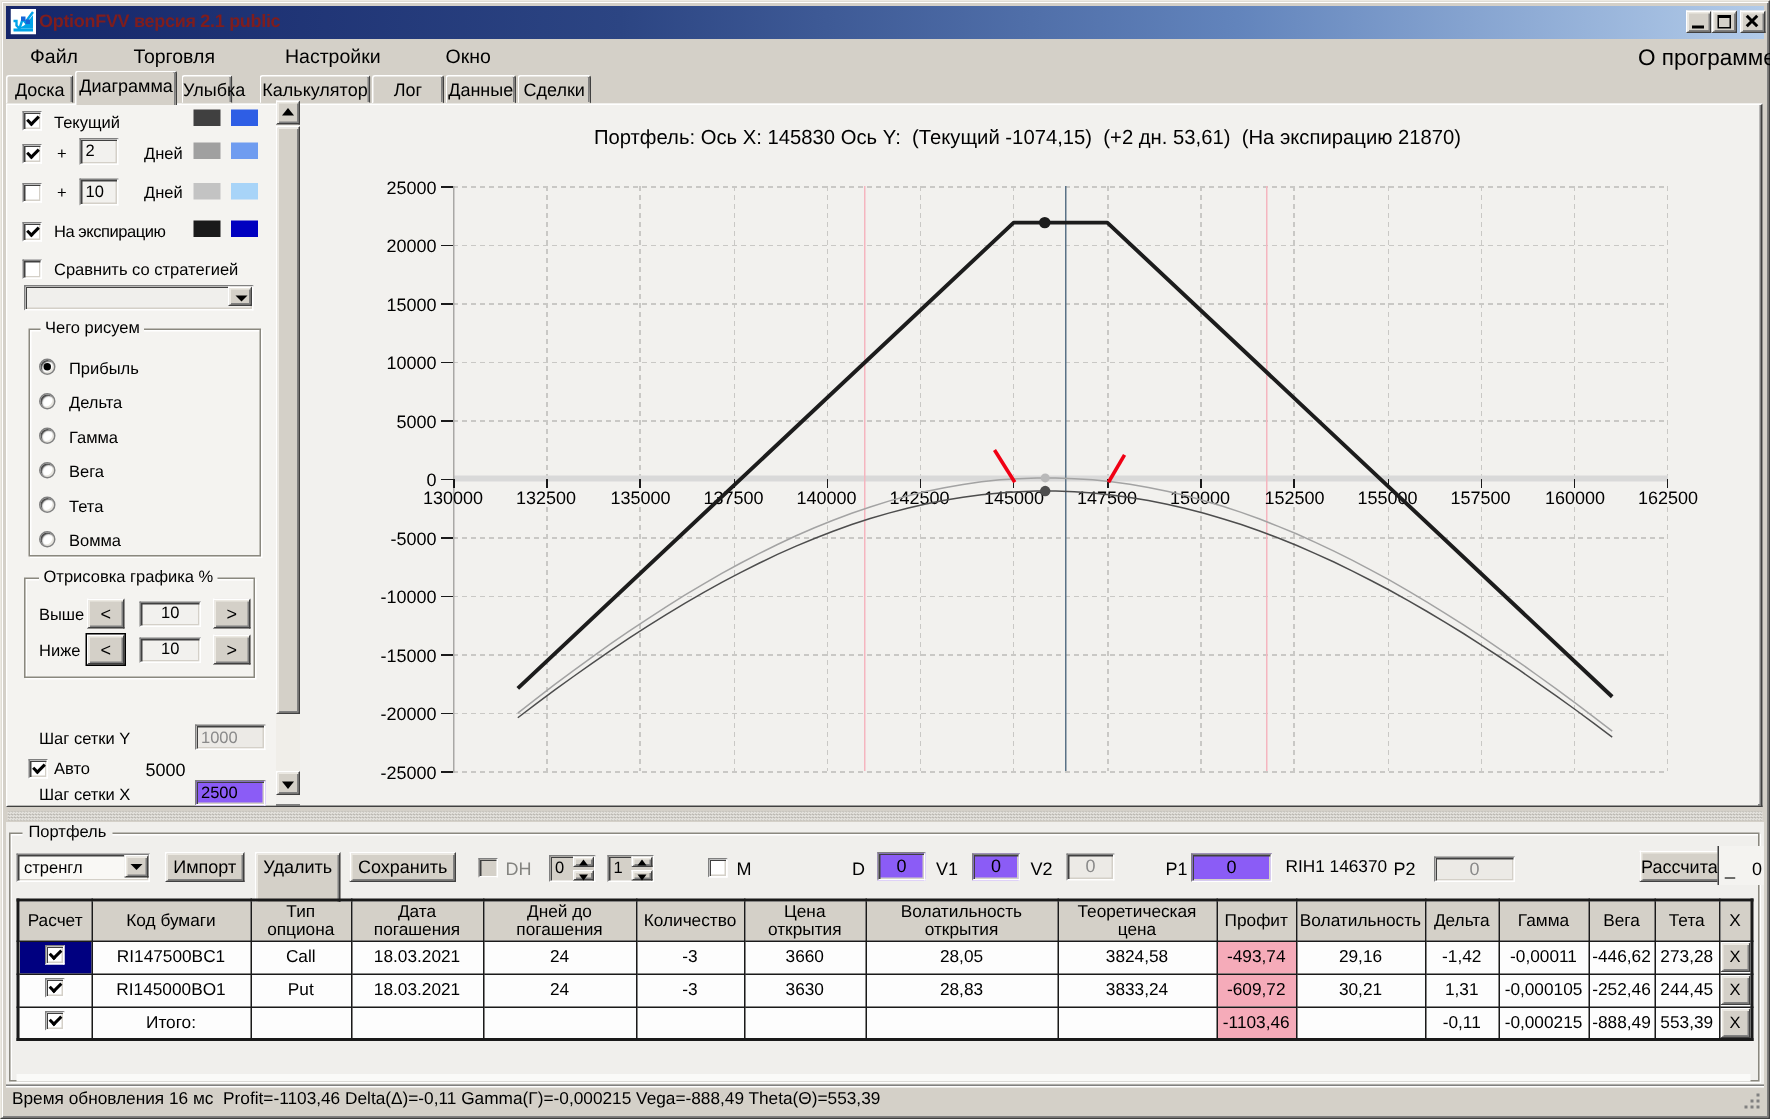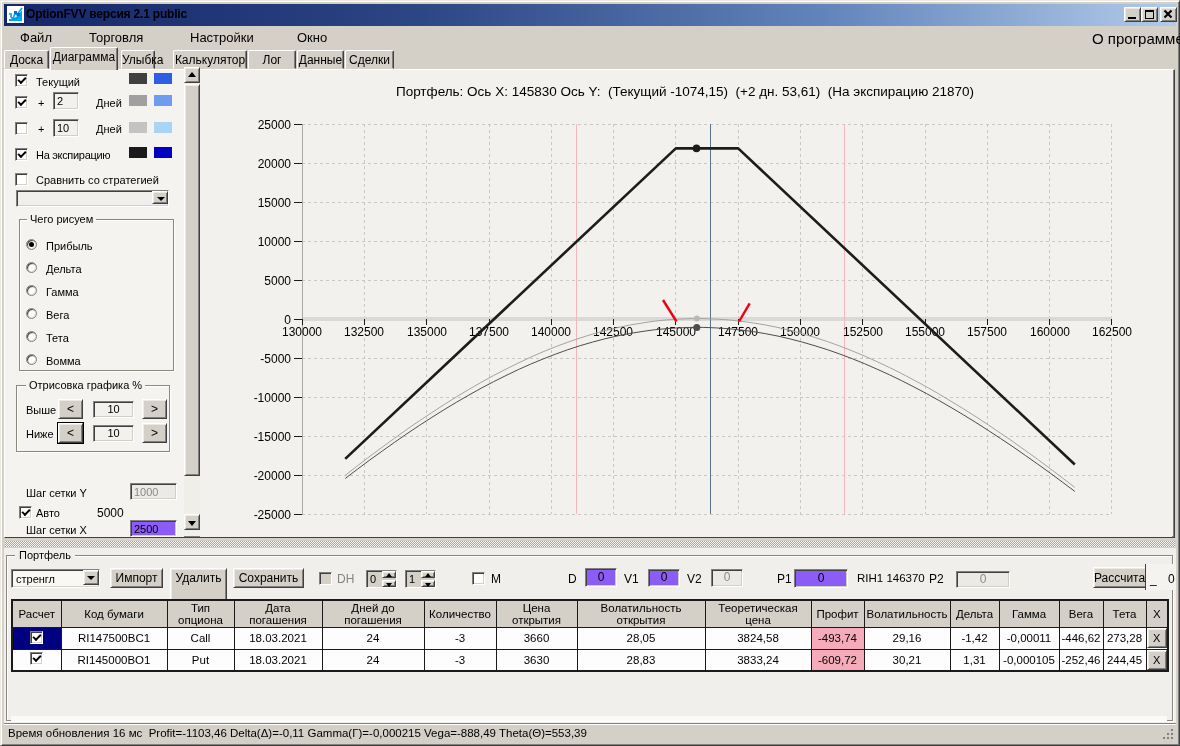--- a/index.html
+++ b/index.html
@@ -29,21 +29,21 @@
 
 <div class="abs" style="left:4px;top:4px;width:1172px;height:22px;background:linear-gradient(90deg,#15266a 0%,#2c4583 35%,#6284bc 70%,#b2cbe9 100%);"></div>
 <svg class="abs" style="left:7px;top:6px;" width="17" height="17" viewBox="0 0 17 17">
 <rect x="0" y="0" width="17" height="17" fill="#fff"></rect>
 <polygon points="2,13 15,13 15,4 12,8 9,11 7,12 4,13" fill="#00a3e8"></polygon>
 <rect x="2" y="13" width="13" height="2" fill="#00a3e8"></rect>
 <polyline points="2,8 4,8 4,11 6,13 8,7 10,9 12,6 15,2" fill="none" stroke="#00a3e8" stroke-width="1.6"></polyline>
 <rect x="7" y="5" width="3" height="3" fill="#1565d8"></rect>
 <rect x="10" y="7" width="3" height="3" fill="#1565d8"></rect>
 </svg>
-<div class="abs" style="left:26px;top:7px;font-size:12px;font-weight:bold;color:#000000;letter-spacing:-0.2px;">OptionFVV версия 2.1 public</div>
+<div class="abs" style="left:26px;top:7px;font-size:12px;font-weight:bold;color:#7f1d1d;letter-spacing:-0.2px;">OptionFVV версия 2.1 public</div>
 
 <div class="btn" style="left:1124px;top:7px;width:17px;height:15px;">
     <div class="abs" style="left:3px;top:9px;width:8px;height:2px;background:#000;"></div>
   </div>
 <div class="btn" style="left:1141px;top:7px;width:17px;height:15px;">
     <div class="abs" style="left:3px;top:2px;width:9px;height:9px;border:1px solid #000;border-top-width:2px;"></div>
   </div>
 <div class="btn" style="left:1160px;top:7px;width:17px;height:15px;"><svg width="15" height="13" viewBox="0 0 15 13">
       <path d="M3.5,2.5 L10.5,9.5 M10.5,2.5 L3.5,9.5" stroke="#000" stroke-width="2"></path>
     </svg></div>
@@ -388,20 +388,40 @@
         <td style="background:#f5abb9;">-609,72</td>
         <td>30,21</td>
         <td>1,31</td>
         <td>-0,000105</td>
         <td>-252,46</td>
         <td>244,45</td>
         <td class="xc">
           <div>X</div>
         </td>
 </tr>
+<tr style="height:22px;background:#fdfdfd;">
+<td><div class="cb ck" style="position:relative;display:inline-block;"></div></td>
+        <td>Итого:</td>
+        <td></td>
+        <td></td>
+        <td></td>
+        <td></td>
+        <td></td>
+        <td></td>
+        <td></td>
+        <td style="background:#f5abb9;">-1103,46</td>
+        <td></td>
+        <td>-0,11</td>
+        <td>-0,000215</td>
+        <td>-888,49</td>
+        <td>553,39</td>
+        <td class="xc">
+          <div>X</div>
+        </td>
+</tr>
 </tbody>
   </table>
 
 <div class="abs" style="left:4px;top:723px;width:1172px;height:19px;background:#d4d0c8;border-top:1px solid #808080;box-shadow:inset 0 1px 0 #fff;"></div>
 <div class="abs" style="left:8px;top:727px;z-index:5;font-size:11.5px;white-space:nowrap;">Время обновления 16 мс&nbsp;&nbsp;Profit=-1103,46 Delta(Δ)=-0,11 Gamma(Γ)=-0,000215 Vega=-888,49 Theta(Θ)=553,39</div>
 <svg class="abs" style="left:1162px;top:728px;z-index:5;" width="13" height="13">
     <g fill="#808080">
       <rect x="9" y="9" width="2" height="2"></rect>
       <rect x="9" y="5" width="2" height="2"></rect>
       <rect x="5" y="9" width="2" height="2"></rect>

